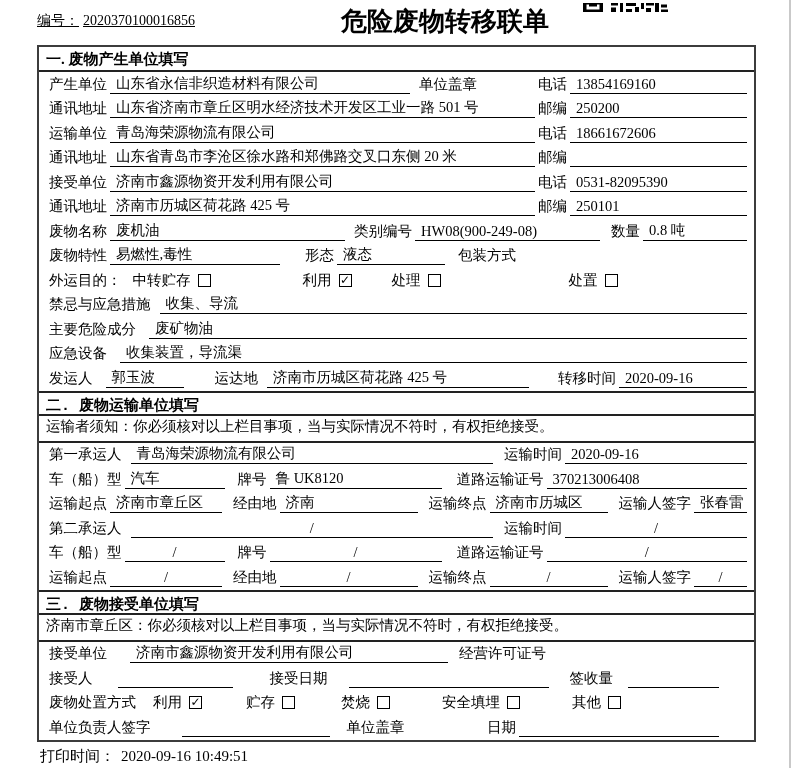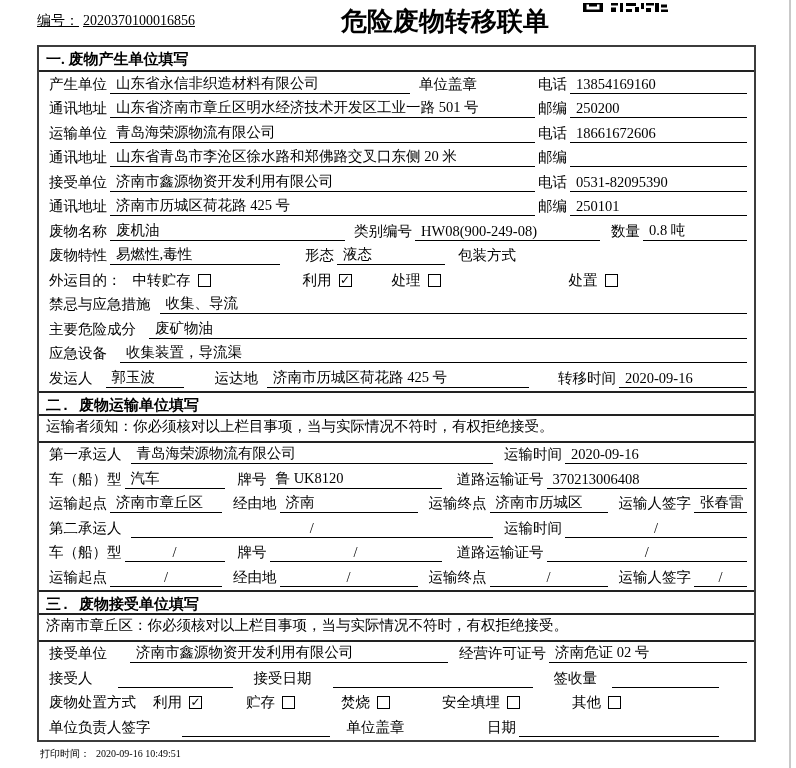--- a/index.html
+++ b/index.html
@@ -26,21 +26,21 @@
   .grow { flex: 1; }
   .ctr { text-align: center; }
   .sp { flex: 1; }
   .rcol { flex: none; width: 212px; display: flex; align-items: flex-end; }
 
   .opt { display: flex; align-items: center; }
   .cb { display: inline-block; width: 13px; height: 13px; border: 1.5px solid #000;
     margin-left: 7px; font-size: 12px; line-height: 11px; text-align: center; font-weight: bold;
     font-family: "DejaVu Sans", sans-serif; }
 
-  .footer { position: absolute; left: 40px; top: 747px; font-size: 10px; white-space: nowrap; }
+  .footer { position: absolute; left: 40px; top: 747px; font-size: 15px; white-space: nowrap; }
   .footer .val { margin-left: 6px; }
 </style>
 </head>
 <body>
 
 <div class="edge-line"></div>
 
 <div class="hdr-serial">
   <span>编号：</span><span class="num">2020370100016856</span>
 </div>
@@ -255,27 +255,26 @@
 
   <div class="notice">
     <span>济南市章丘区：</span>
     <span>你必须核对以上栏目事项，当与实际情况不符时，有权拒绝接受。</span>
   </div>
 
   <div class="row">
     <span class="lbl">接受单位</span>
     <span class="u" style="width:318px;margin-left:20px">济南市鑫源物资开发利用有限公司</span>
     <span class="lbl" style="margin-left:8px">经营许可证号</span>
-    <span class="u grow">济南危证 02 号</span>
   </div>
 
   <div class="row">
     <span class="lbl">接受人</span>
     <span class="u" style="width:115px;margin-left:22px"></span>
-    <span class="lbl" style="margin-left:18px">接受日期</span>
+    <span class="lbl" style="margin-left:34px">接受日期</span>
     <span class="u" style="width:200px;margin-left:18px"></span>
     <span class="lbl" style="margin-left:18px">签收量</span>
     <span class="u grow" style="margin-left:12px;margin-right:28px"></span>
   </div>
 
   <div class="row">
     <span class="lbl">废物处置方式</span>
     <span class="opt" style="margin-left:14px">
       <span>利用</span>
       <span class="cb">✓</span>

